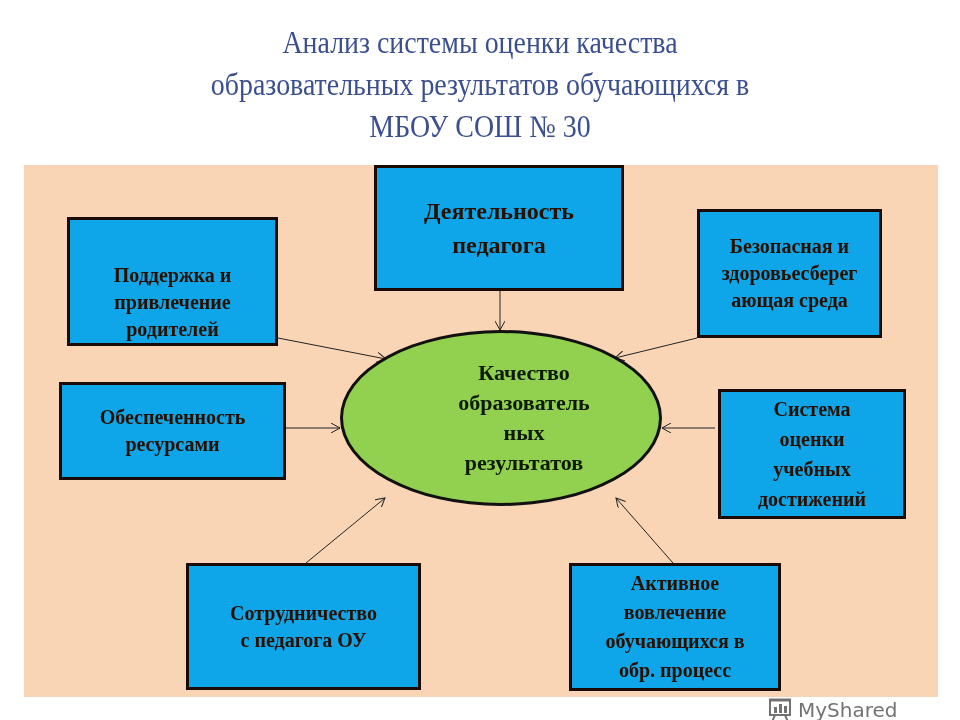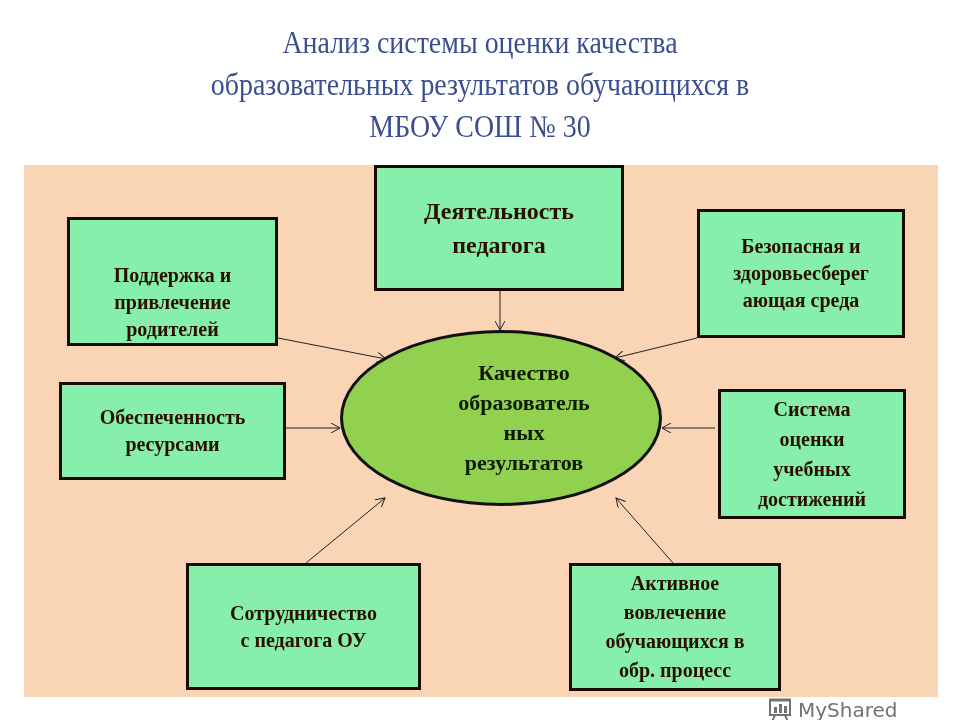--- a/index.html
+++ b/index.html
@@ -1,20 +1,20 @@
 <!DOCTYPE html>
 <html><head>
 <meta charset="utf-8">
 <style>
   html, body { margin:0; padding:0; }
   body { width:960px; height:720px; background:#ffffff; position:relative; overflow:hidden; font-family:"Liberation Serif", serif; }
   .title { position:absolute; left:0; top:22px; width:960px; text-align:center; color:#3b4f8f; font-size:31px; line-height:42px; transform:scaleX(0.9); transform-origin:center top; }
   .title div { white-space:nowrap; }
   .panel { position:absolute; left:24px; top:165px; width:914px; height:532px; background:#f9d5b5; }
-  .box { position:absolute; background:#86efac; border:3px solid #1a0a00; box-sizing:border-box; display:flex; align-items:center; justify-content:center; text-align:center; font-weight:bold; color:#2a0f00; font-size:20px; line-height:27px; }
+  .box { position:absolute; background:#0ea5e9; border:3px solid #1a0a00; box-sizing:border-box; display:flex; align-items:center; justify-content:center; text-align:center; font-weight:bold; color:#2a0f00; font-size:20px; line-height:27px; }
   .box span { white-space:pre-line; }
   .ellipse { position:absolute; left:340px; top:330px; width:322px; height:176px; border:3px solid #111; border-radius:50%; background:#92d050; box-sizing:border-box; display:flex; align-items:center; justify-content:center; text-align:center; font-weight:bold; font-size:22px; line-height:30px; color:#0d1a00; }
   .ellipse span { white-space:pre-line;margin-left:46px; }
   svg.arrows { position:absolute; left:0; top:0; }
   .watermark { position:absolute; left:768px; top:658px; display:flex; align-items:center; gap:6px; color:#5a5a5a; font-family:"DejaVu Sans", sans-serif; font-size:20px; opacity:0.85;margin-top:39px; }
 </style>
 </head>
 <body>
 
 <div class="title">
@@ -42,21 +42,21 @@
 
 <div class="box" style="left:374px;top:165px;width:250px;height:126px;font-size:24px;line-height:34px;">
   <span>Деятельность
 педагога</span>
 </div>
 <div class="box" style="left:67px;top:217px;width:211px;height:129px;align-items:flex-end;">
   <span>Поддержка и
 привлечение
 родителей</span>
 </div>
-<div class="box" style="left:697px;top:209px;width:208px;height:129px;">
+<div class="box" style="left:697px;top:209px;width:185px;height:129px;">
   <span>Безопасная и
 здоровьесберег
 ающая среда</span>
 </div>
 <div class="box" style="left:59px;top:382px;width:227px;height:98px;">
   <span>Обеспеченность
 ресурсами</span>
 </div>
 <div class="box" style="left:718px;top:389px;width:188px;height:130px;line-height:30px;">
   <span>Система

